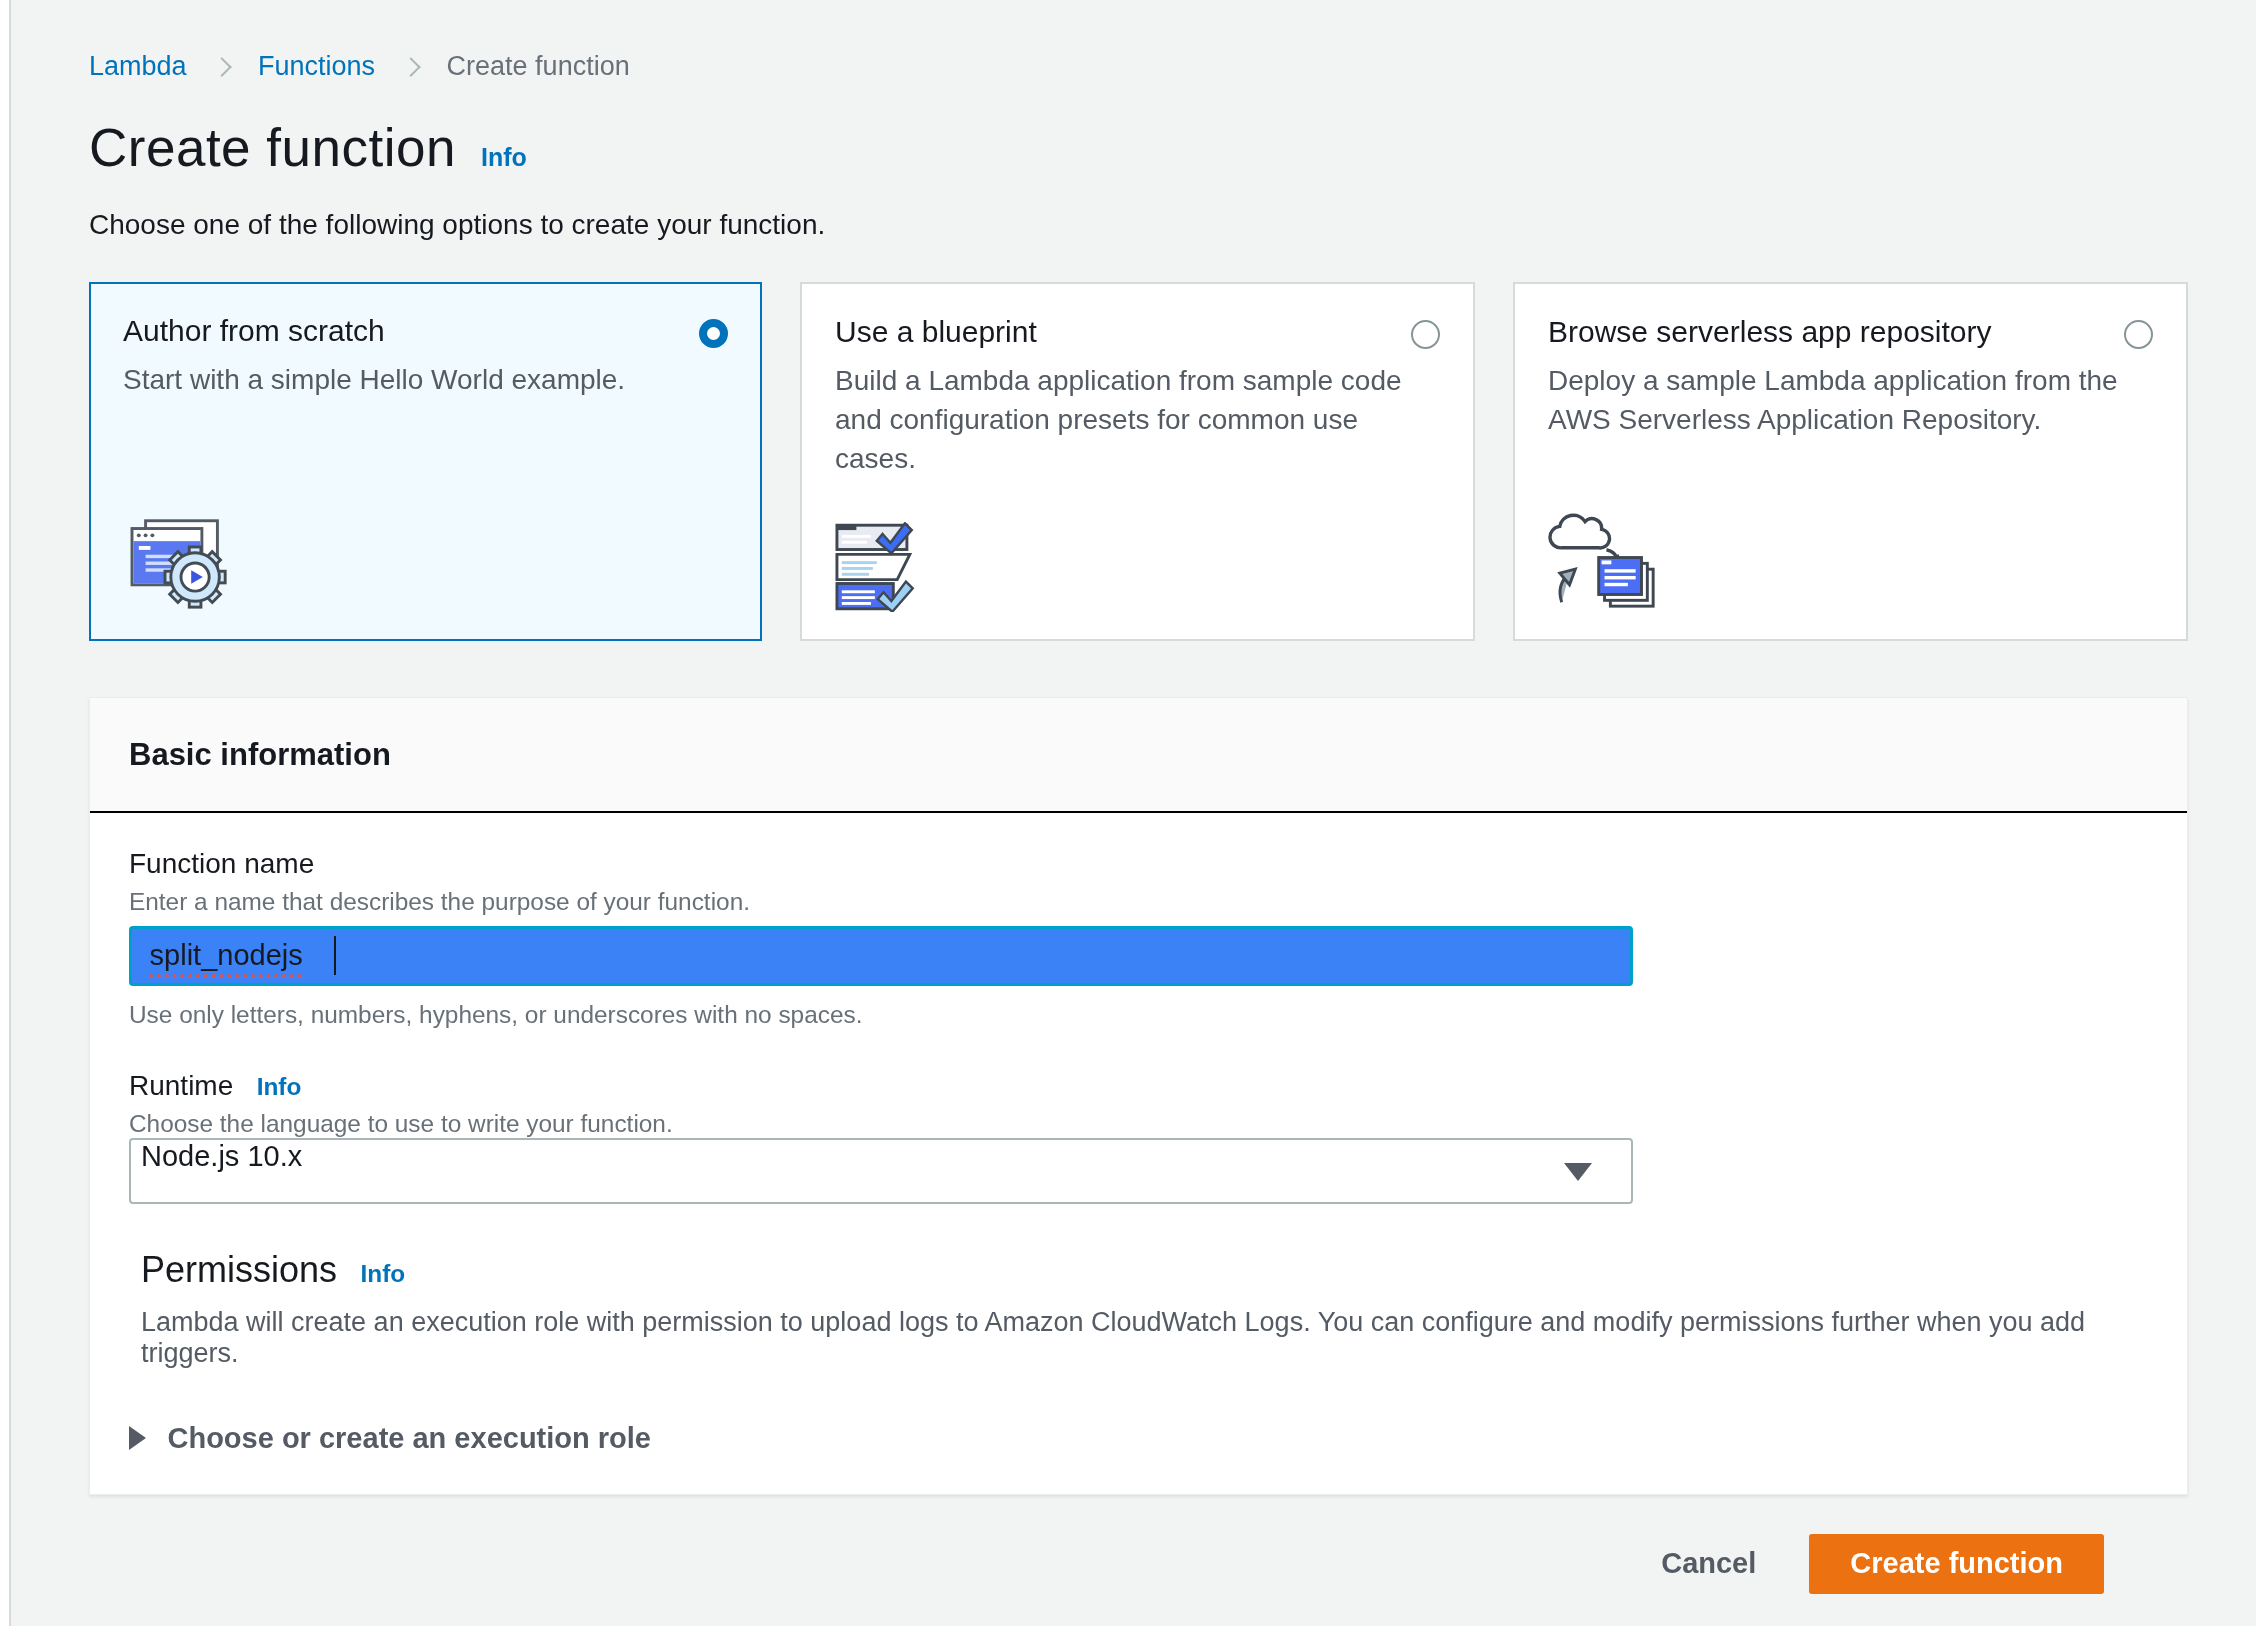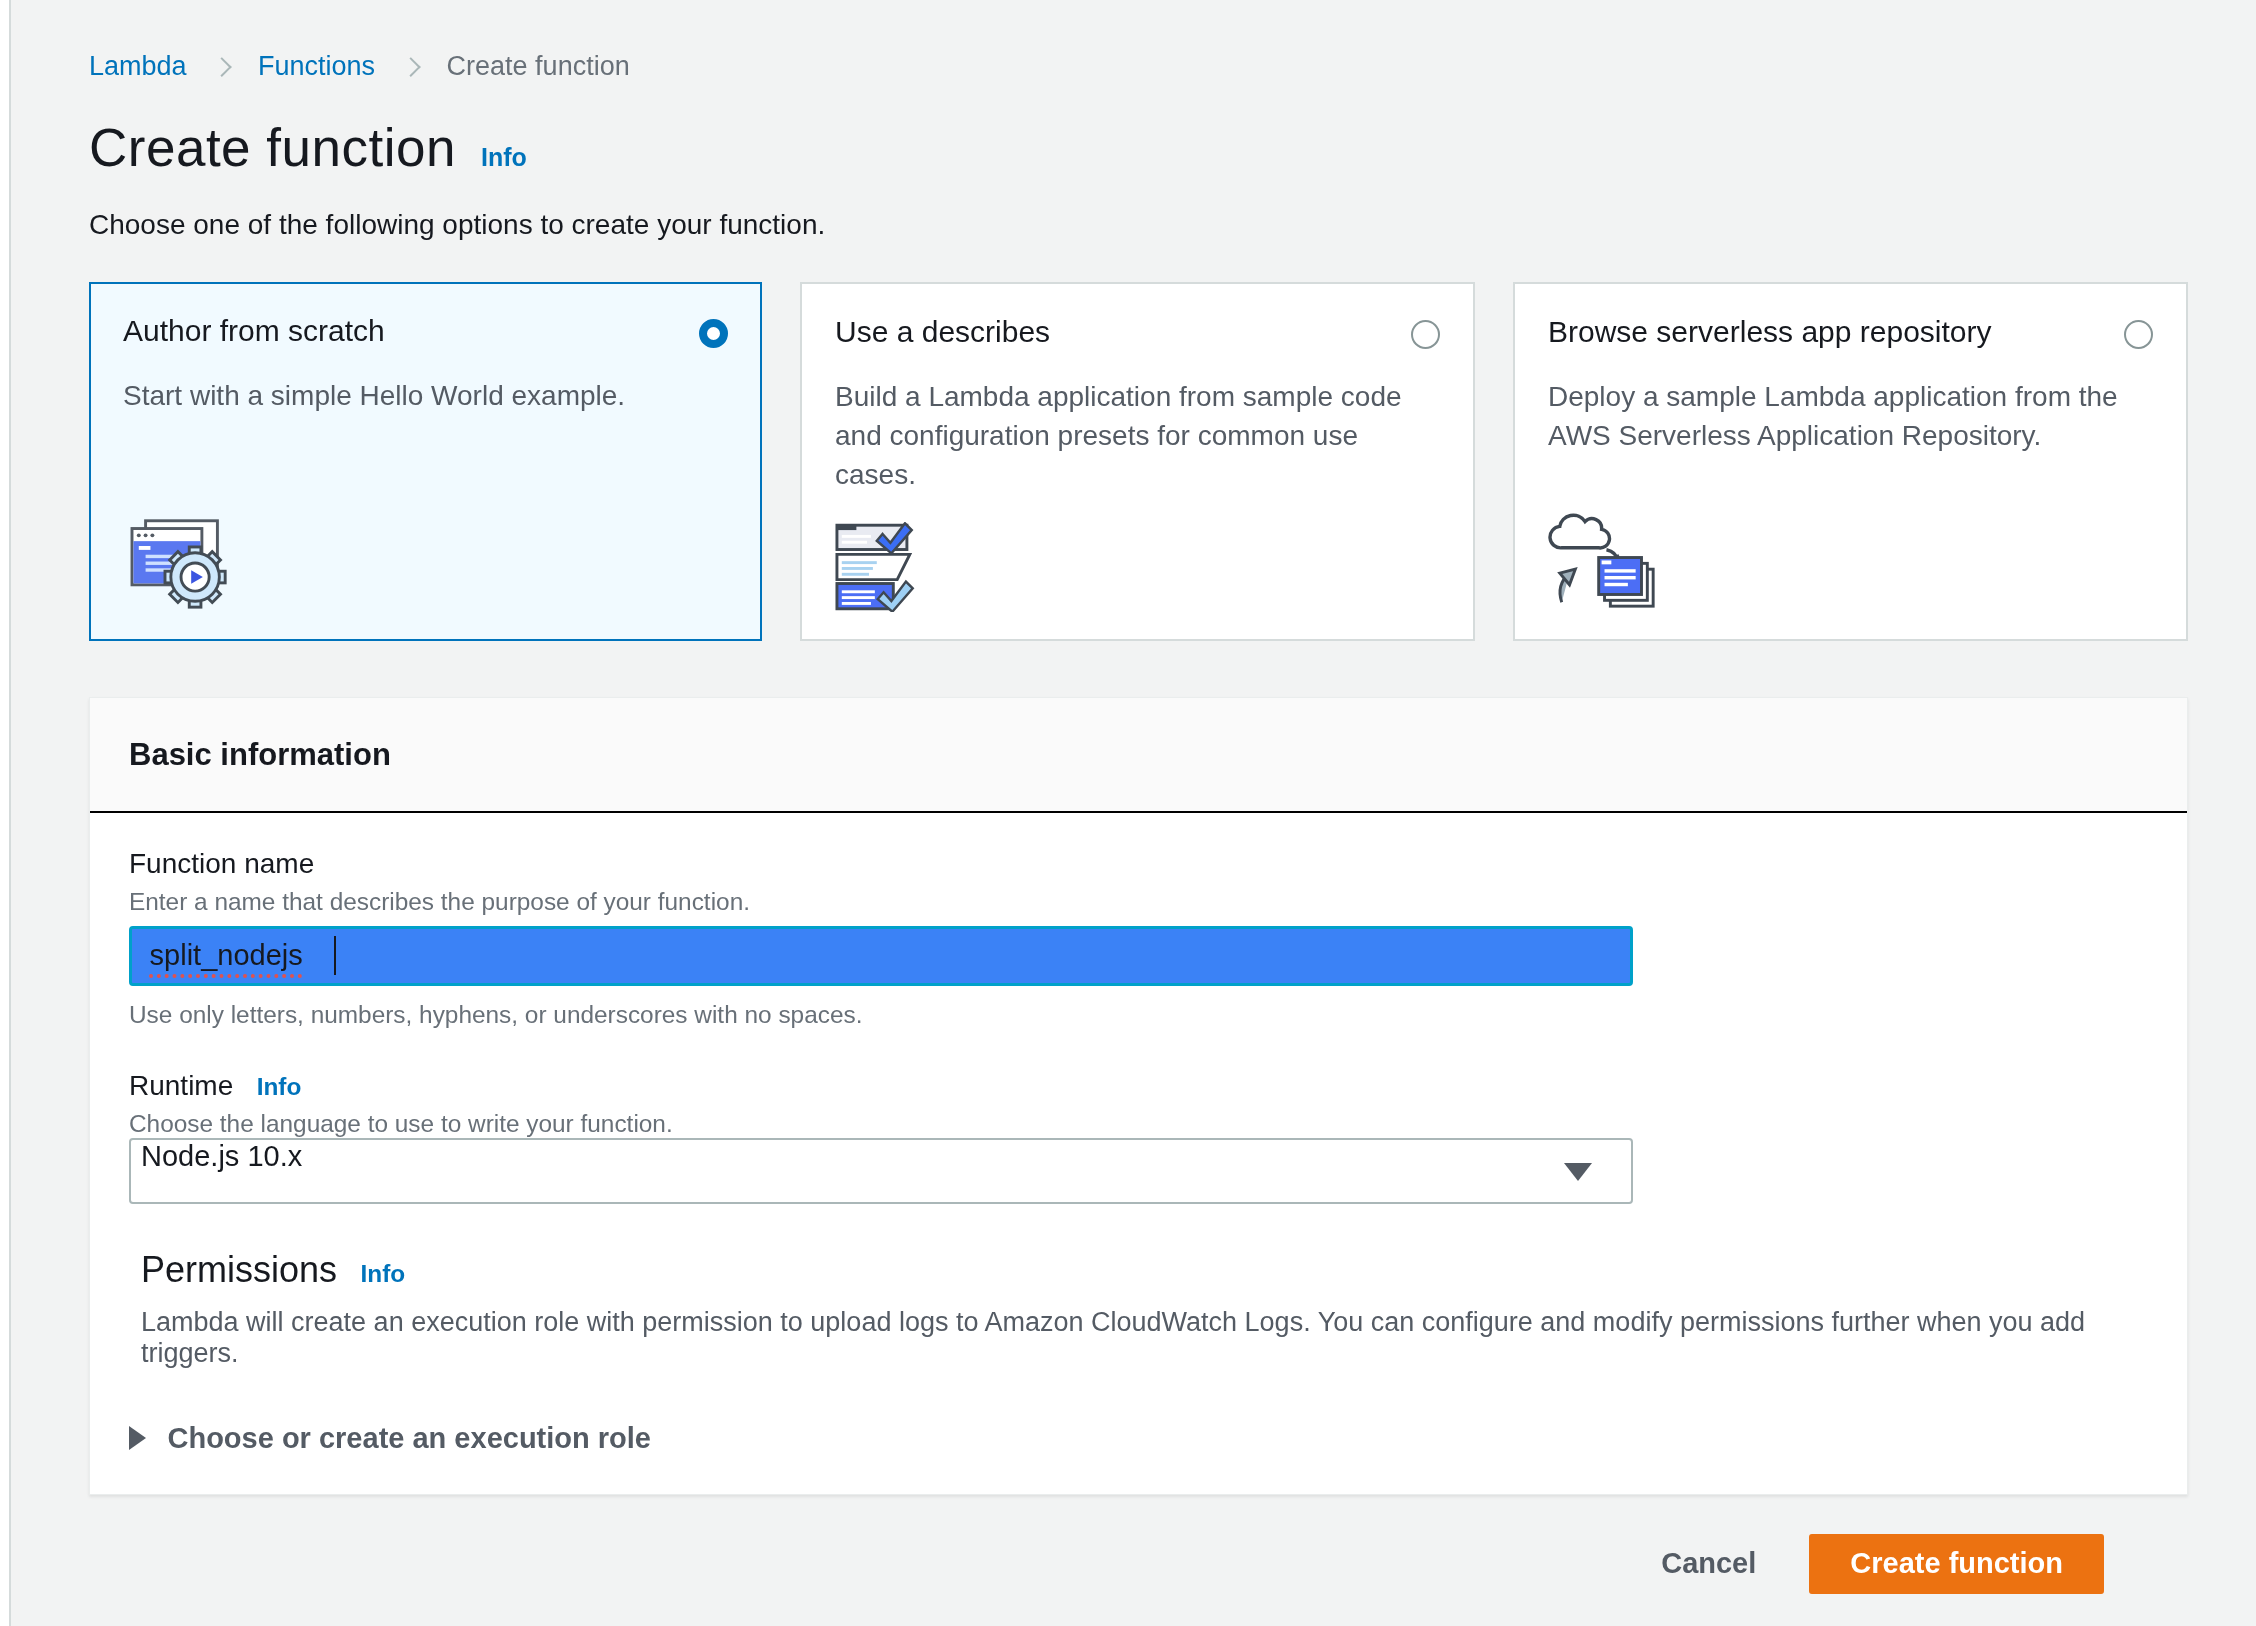--- a/index.html
+++ b/index.html
@@ -39,21 +39,21 @@
     flex:1 1 0; position:relative; min-height:359px;
     background:#ffffff; border:2px solid #d5dbdb;
     padding:31px 33px;
   }
   .card.selected { background:#f1faff; border:2.9px solid #0073bb; padding:30px 32px; }
   .card-head { display:flex; justify-content:space-between; align-items:flex-end; }
   .card-title { font-size:30px; color:#16191f; }
   .radio { width:29px; height:29px; border-radius:50%; flex:0 0 auto; margin-top:3.9px; }
   .radio.on  { background:#ffffff; border:8.8px solid #0073bb; }
   .radio.off { background:#ffffff; border:2px solid #879596; }
-  .card-desc { margin-top:28px; font-size:28px; line-height:1.4; color:#545b64; max-width:585px; }
+  .card-desc { margin-top:12px; font-size:28px; line-height:1.4; color:#545b64; max-width:585px; }
   .card-icon { position:absolute; left:33px; bottom:23.4px; }
 
   
   .panel {
     margin-top:56px; background:#ffffff;
     border:1px solid #eaeded;
     box-shadow:0 2px 2.9px rgba(0,0,0,0.08);
   }
   .panel-header {
     height:115px; display:flex; align-items:center;
@@ -173,21 +173,21 @@
             <circle cx="0" cy="0" r="25" fill="#cfe8fb" stroke="#434c55" stroke-width="3"></circle>
             <circle cx="0" cy="0" r="14.5" fill="#ffffff" stroke="#434c55" stroke-width="3"></circle>
             <polygon points="-4,-7 -4,7 8,0" fill="#3b55e0"></polygon>
           </g>
         </svg>
       </div>
     </div>
 
     <div class="card">
       <div class="card-head">
-        <div class="card-title">Use a describes</div>
+        <div class="card-title">Use a blueprint</div>
         <div class="radio off"></div>
       </div>
       <div class="card-desc">Build a Lambda application from sample code and configuration presets for common use cases.</div>
       <div class="card-icon">
         <svg width="103" height="90" viewBox="0 0 106 92">
           <rect x="2" y="3" width="72" height="25" fill="#e9ebf2" stroke="#3f4852" stroke-width="3"></rect>
           <rect x="2" y="3" width="20" height="5" fill="#3f4852"></rect>
           <rect x="7" y="13" width="30" height="3" fill="#ffffff"></rect>
           <rect x="7" y="19" width="26" height="3" fill="#ffffff"></rect>
           <polygon points="49,12 57,21 72,1 79,8 58,32 43,19" fill="#3b6ef5" stroke="#3f4852" stroke-width="2.5"></polygon>

